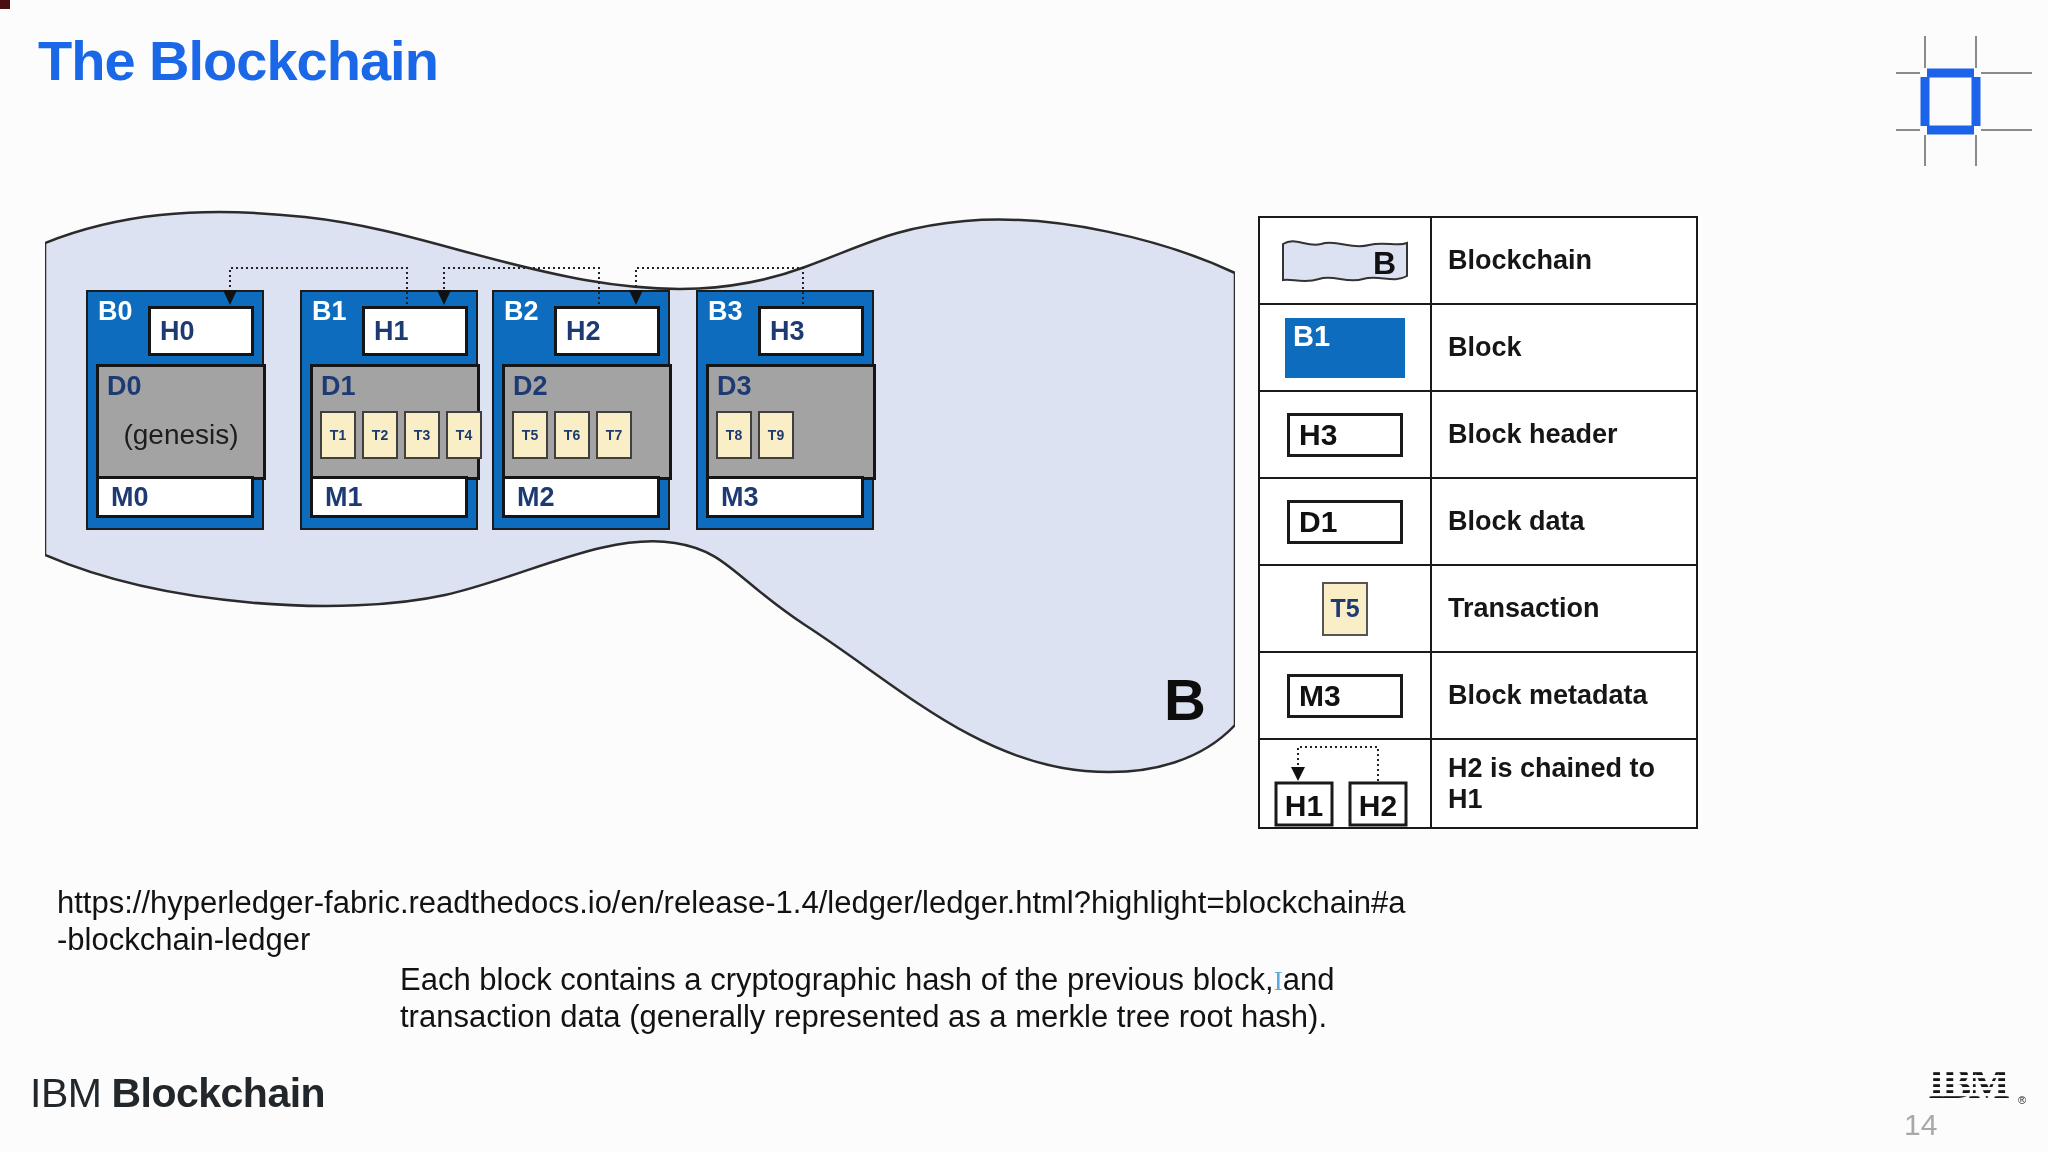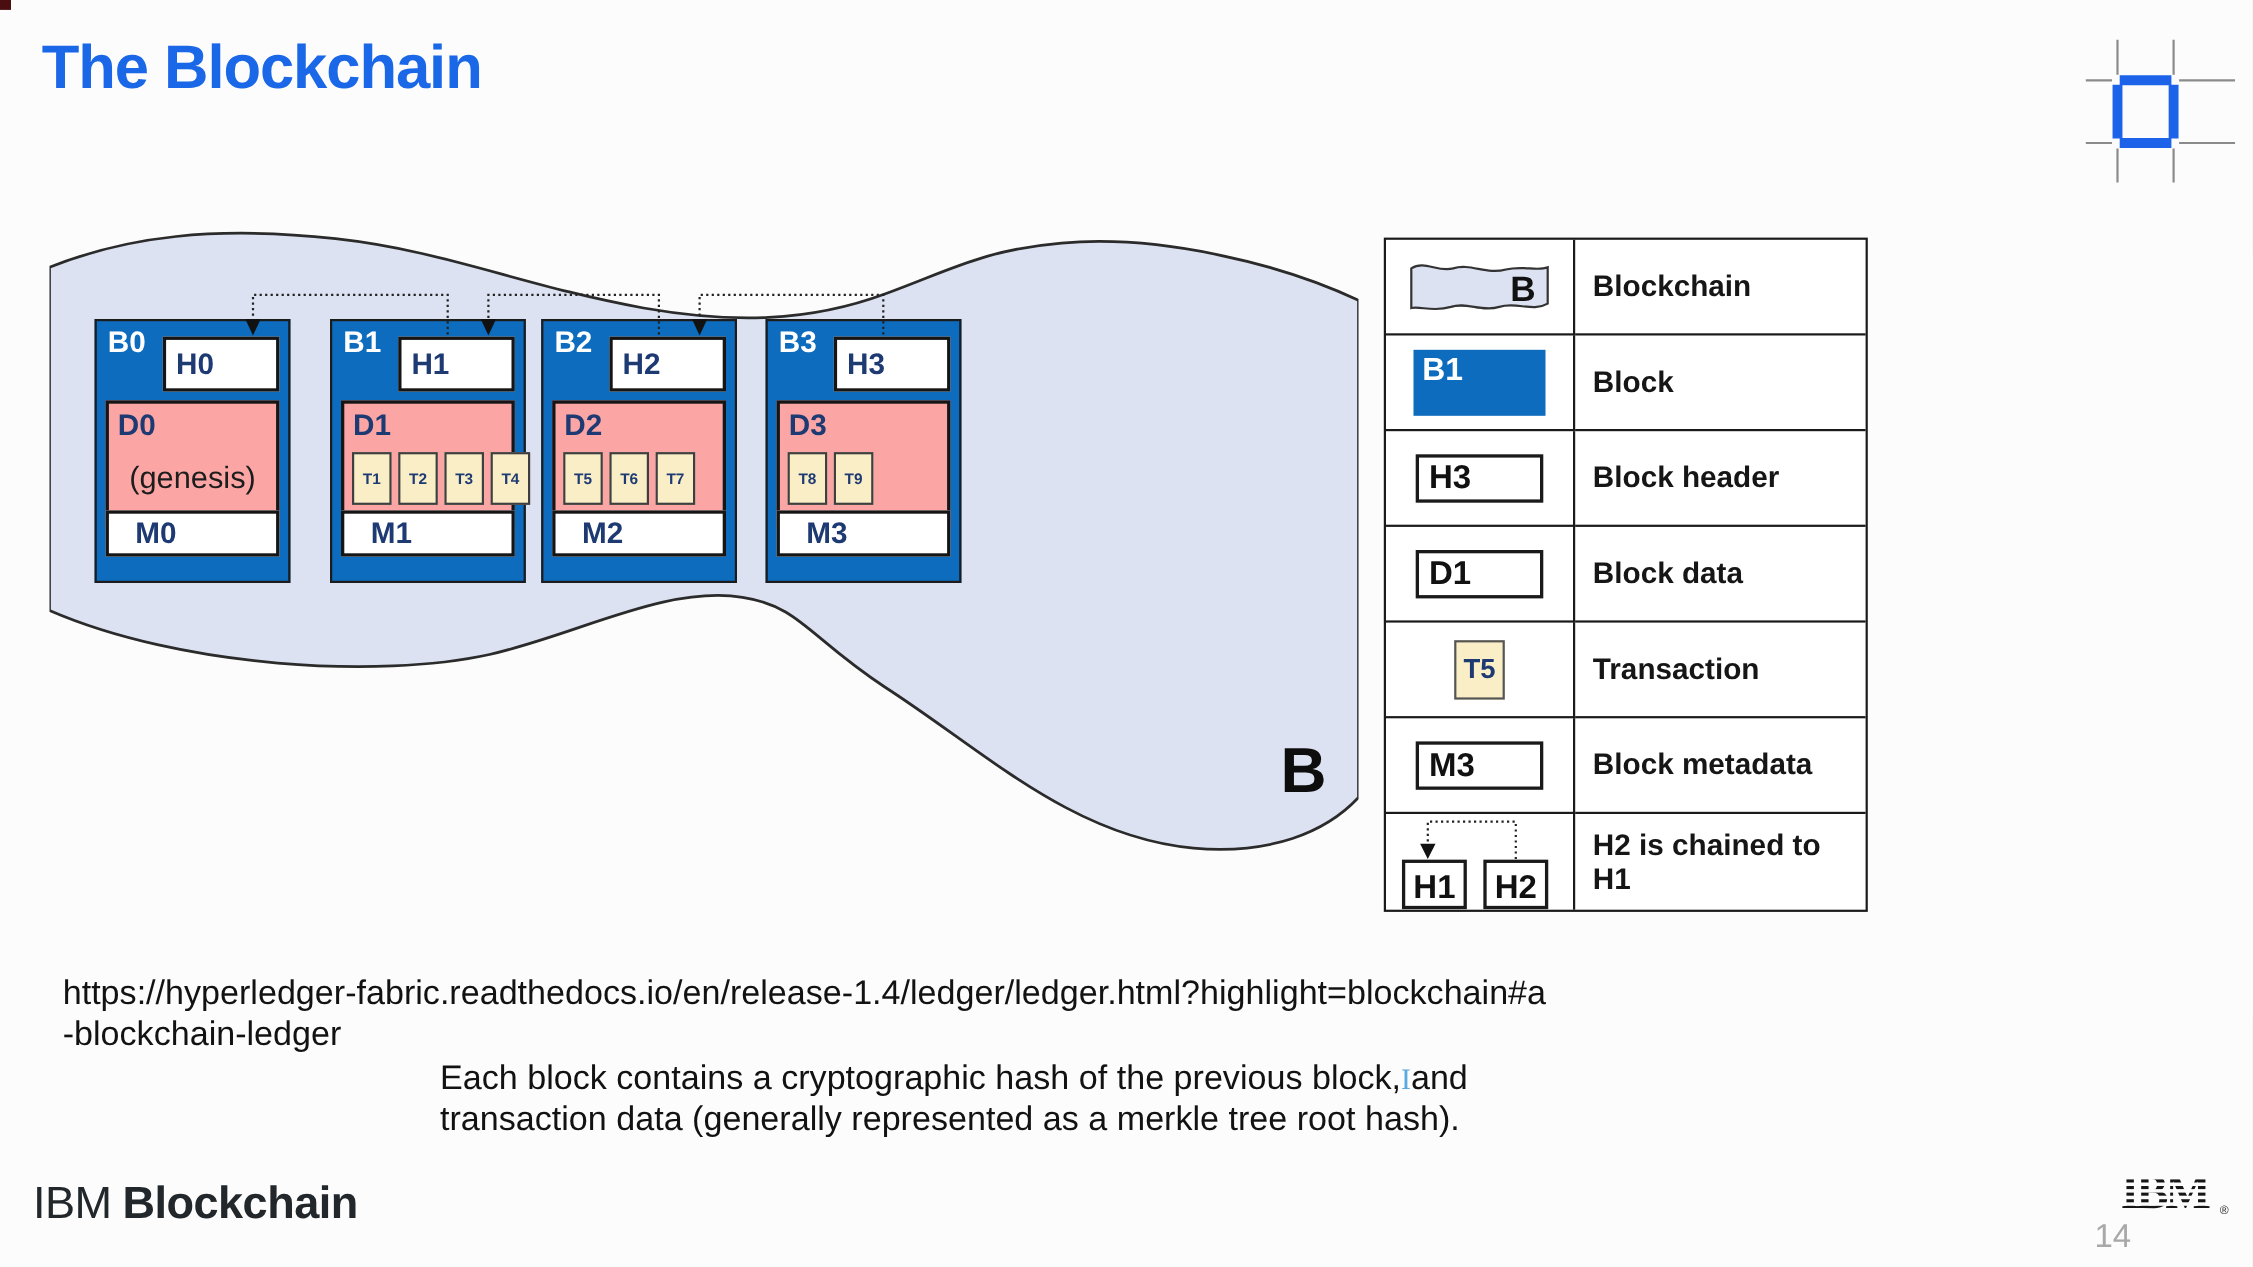--- a/index.html
+++ b/index.html
@@ -27,35 +27,35 @@
     background:#0d6cbd; border:2px solid #1c1c1c; box-sizing:border-box; z-index:3;
   }
   .block-label{position:absolute; top:4px; left:10px; color:#ffffff; font-size:27px; font-weight:600;}
   .hbox{
     position:absolute; top:14px; left:60px; width:106px; height:50px;
     background:#ffffff; border:3px solid #151515; box-sizing:border-box;
     display:flex; align-items:center; padding-left:9px;
     color:#1e3a73; font-size:27px; font-weight:600;
   }
   .dbox{
-    position:absolute; top:72px; left:8px; width:158px; height:116px;
-    background:#fca5a5; border:3px solid #151515; box-sizing:border-box;
+    position:absolute; top:72px; left:8px; width:170px; height:116px;
+    background:#a3a3a3; border:3px solid #151515; box-sizing:border-box;
   }
   .d-label{position:absolute; top:4px; left:8px; color:#1e3a73; font-size:27px; font-weight:600;}
   .genesis{position:absolute; top:52px; left:0; width:100%; text-align:center; color:#1d1d1d; font-size:28px;}
   .tx-row{position:absolute; top:44px; left:7px; display:flex; gap:6px;}
   .tx{
     width:36px; height:48px; background:#faeec6; border:2px solid #3f3f3f; box-sizing:border-box;
     display:flex; align-items:center; justify-content:center;
     color:#1e3a73; font-size:14px; font-weight:600;
   }
   .mbox{
-    position:absolute; left:8px; bottom:22px; width:158px; height:42px;
+    position:absolute; left:8px; bottom:10px; width:158px; height:42px;
     background:#ffffff; border:3px solid #151515; box-sizing:border-box;
-    display:flex; align-items:center; padding-left:24px;
+    display:flex; align-items:center; padding-left:12px;
     color:#1e3a73; font-size:27px; font-weight:600;
   }
 
   
   .legend{
     position:absolute; left:1258px; top:216px;
     border:2px solid #1a1a1a; background:#ffffff;
     display:grid; grid-template-columns:172px 264px; grid-auto-rows:87px;
   }
   .leg-sym{

